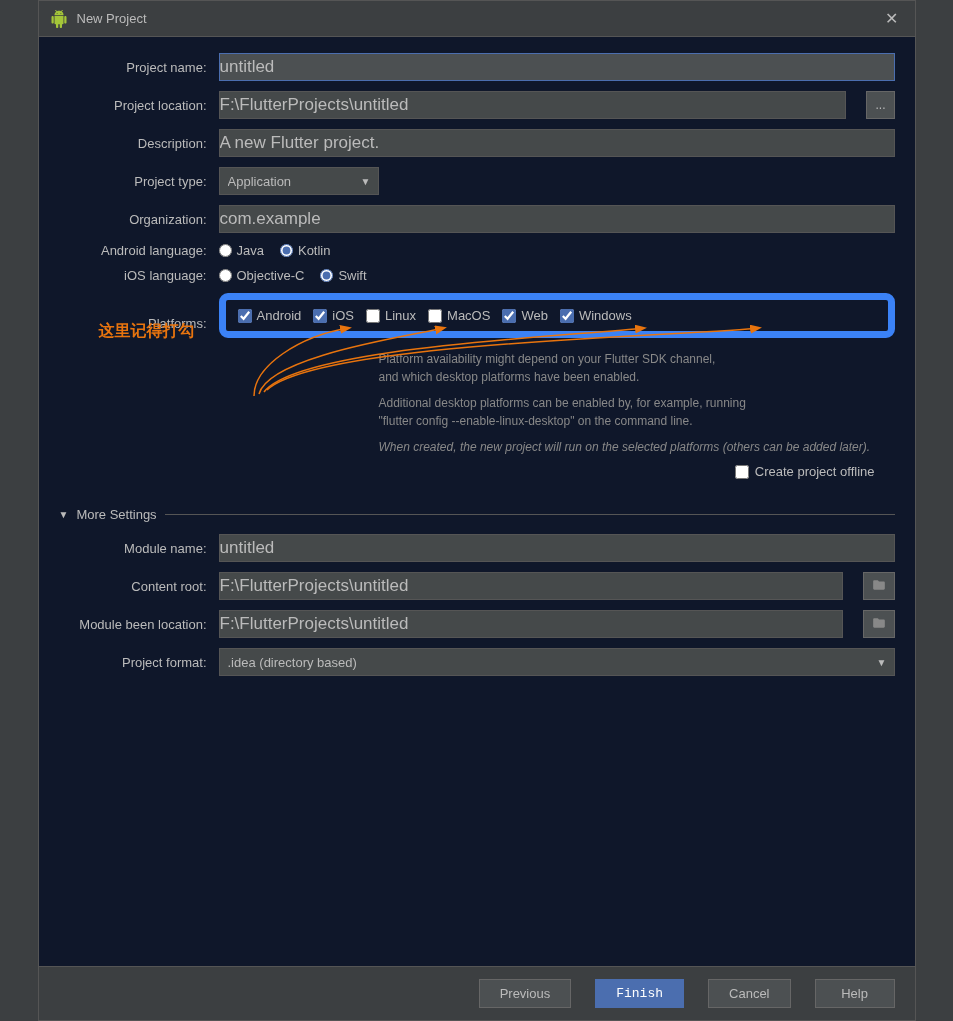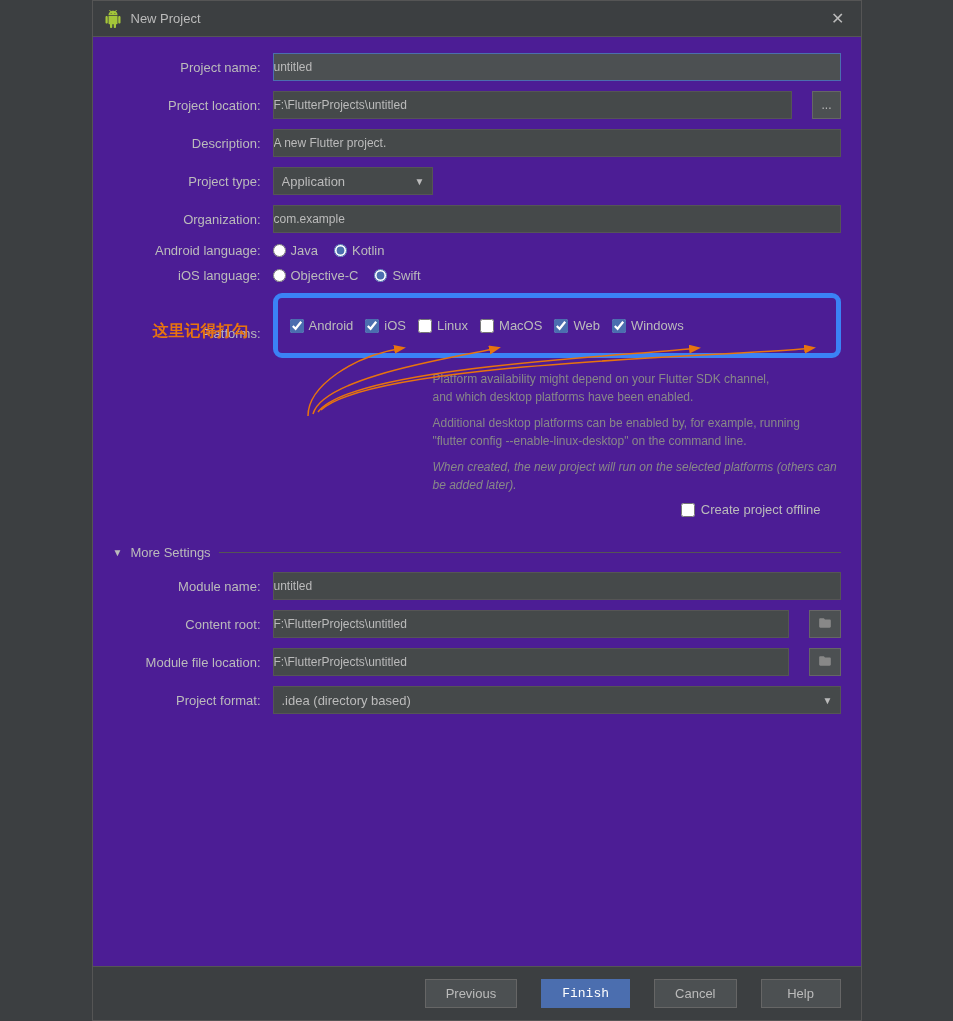--- a/index.html
+++ b/index.html
@@ -7,23 +7,23 @@
       background: #3c3f41;
       display: flex;
       justify-content: center;
       align-items: center;
       min-height: 100vh;
       font-family: 'Segoe UI', Arial, sans-serif;
       font-size: 13px;
       color: #bbbbbb;
     }
     .dialog {
-      background: #4c1d95;
+      background: #0f172a;
       border: 1px solid #555;
-      width: 770px;
+      width: 878px;
       min-height: 1021px;
       display: flex;
       flex-direction: column;
       position: relative;
     }
     .titlebar {
       background: #3c3f41;
       border-bottom: 1px solid #555;
       padding: 6px 10px;
       display: flex;
@@ -71,21 +71,21 @@
       text-align: right;
       padding-right: 12px;
       color: #bbbbbb;
       font-size: 13px;
     }
     .form-control {
       flex: 1;
       background: #45494a;
       border: 1px solid #555;
       color: #bbbbbb;
-      font-size: 12px;
+      font-size: 17px;
       padding: 4px 0;
       height: 28px;
       outline: none;
     }
     .form-control.highlighted {
       border: 1px solid #4b6eaf;
       background: #4c5052;
     }
     .input-with-btn {
       display: flex;
@@ -137,23 +137,23 @@
       display: flex;
       align-items: center;
       gap: 5px;
       cursor: pointer;
     }
     .radio-input {
       accent-color: #4b6eaf;
       cursor: pointer;
     }
     .platforms-section {
-      border: 5px solid #3b82f6;
+      border: 7px solid #3b82f6;
       border-radius: 9px;
-      padding: 20px 12px;
+      padding: 8px 12px;
       margin-bottom: 8px;
     }
     .platforms-row {
       display: flex;
       align-items: center;
       flex-wrap: wrap;
       gap: 12px;
     }
     .platform-item {
       display: flex;
@@ -410,21 +410,21 @@
         <input type="text" class="form-control" value="F:\FlutterProjects\untitled" style="">
         <button class="browse-btn">
           <svg width="14" height="14" viewBox="0 0 24 24" fill="#888">
               <path d="M20 6h-8l-2-2H4c-1.1 0-2 .9-2 2v12c0 1.1.9 2 2 2h16c1.1 0 2-.9 2-2V8c0-1.1-.9-2-2-2z"></path>
             </svg>
         </button>
       </div>
     </div>
 
     <div class="form-row">
-      <span class="form-label">Module file location:</span>
+      <span class="form-label">Module been location:</span>
       <div class="input-with-btn">
         <input type="text" class="form-control" value="F:\FlutterProjects\untitled" style="">
         <button class="browse-btn">
           <svg width="14" height="14" viewBox="0 0 24 24" fill="#888">
               <path d="M20 6h-8l-2-2H4c-1.1 0-2 .9-2 2v12c0 1.1.9 2 2 2h16c1.1 0 2-.9 2-2V8c0-1.1-.9-2-2-2z"></path>
             </svg>
         </button>
       </div>
     </div>
 

